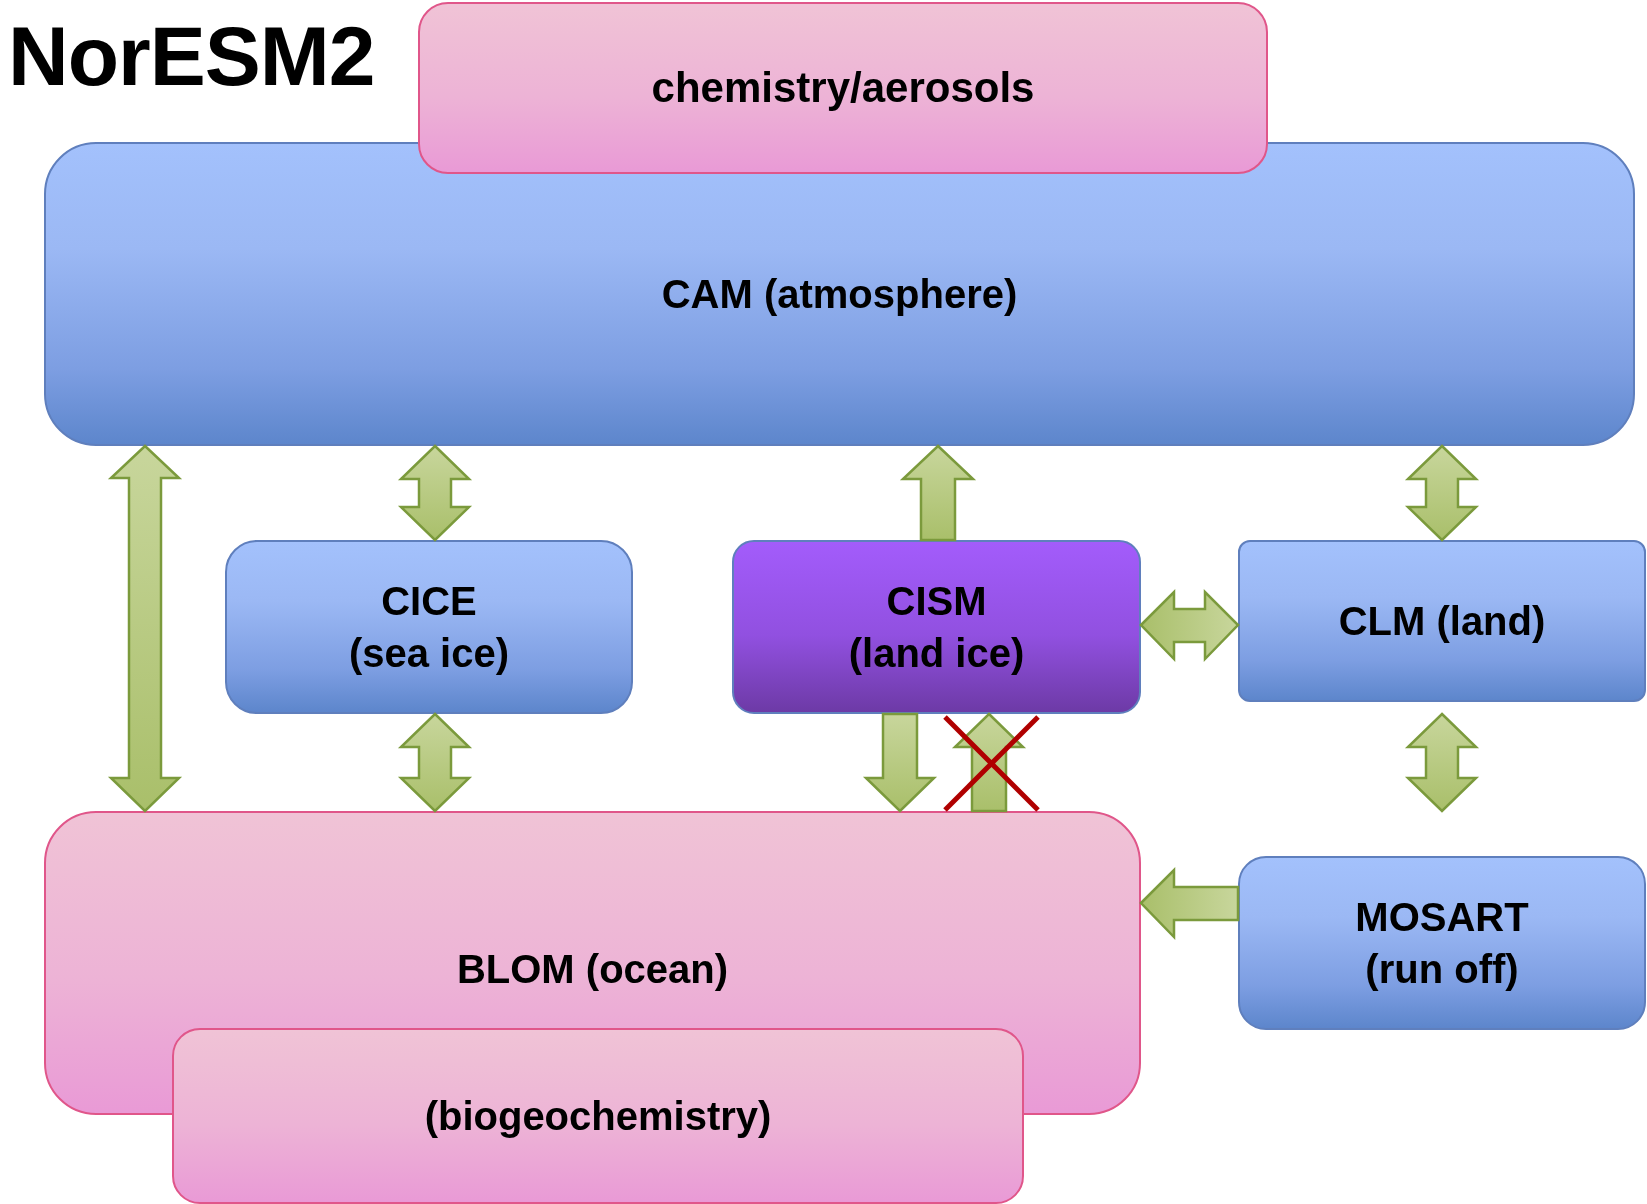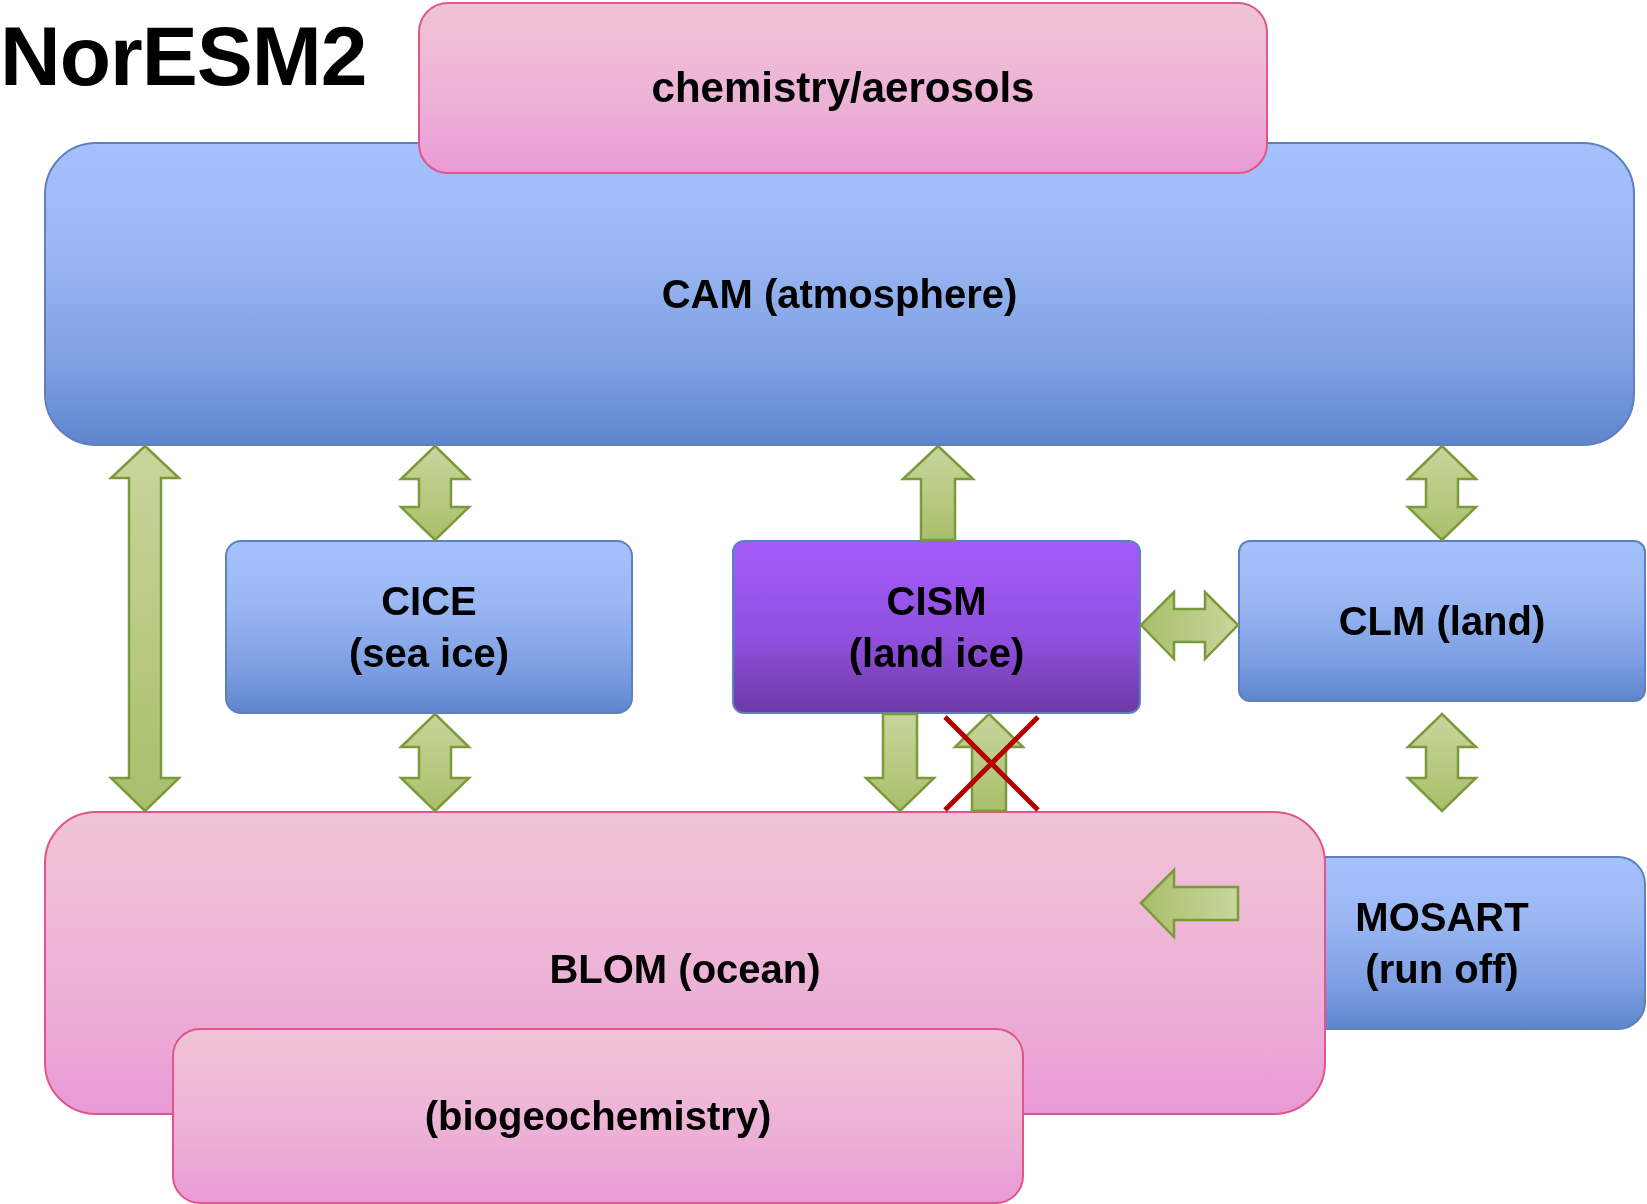--- a/index.html
+++ b/index.html
@@ -1,36 +1,36 @@
 <!DOCTYPE html>
 <html><head>
 <meta charset="utf-8">
 <style>
   html, body { margin: 0; padding: 0; background: #ffffff; }
   body { width: 1647px; height: 1204px; position: relative; overflow: hidden;
          font-family: "Liberation Sans", sans-serif; }
   .title { position: absolute; left: 0; top: 6px; font-size: 84px; font-weight: bold;
-           color: #000; letter-spacing: -1px; line-height: 100px; }
+           color: #000; letter-spacing: -1px; line-height: 100px; padding-left: 8px; }
   .box { position: absolute; box-sizing: border-box; display: flex; align-items: center;
          justify-content: center; text-align: center; font-weight: bold; color: #000;
          font-size: 40px; line-height: 1.3; }
   .box span { display: block; text-align: center; }
   .blue { background: linear-gradient(to bottom, #a3c1fc 0%, #9bb8f4 35%, #7d9ee2 75%, #5d86cc 100%);
           border: 2px solid #5f7fbd; }
   .pink { background: linear-gradient(to bottom, #f0c3d6 0%, #edb3d6 55%, #e99ad6 100%);
           border: 2px solid #e0568a; }
   .purple { background: linear-gradient(to bottom, #a35cfb 0%, #9150e0 55%, #6d3aa6 100%);
             border: 2px solid #5f7fbd; }
   #cam { left: 44px; top: 142px; width: 1591px; height: 304px; border-radius: 52px; }
   #chem { left: 418px; top: 2px; width: 850px; height: 172px; border-radius: 30px; font-size: 42px; }
-  #cice { left: 225px; top: 540px; width: 408px; height: 174px; border-radius: 16px; }
-  #cism { left: 732px; top: 540px; width: 409px; height: 174px; border-radius: 12px; }
+  #cice { left: 225px; top: 540px; width: 408px; height: 174px; border-radius: 32px; }
+  #cism { left: 732px; top: 540px; width: 409px; height: 174px; border-radius: 22px; }
   #clm  { left: 1238px; top: 540px; width: 408px; height: 162px; border-radius: 12px; }
   #mosart { left: 1238px; top: 811px; width: 408px; height: 174px; border-radius: 28px; margin-top: 45px; }
-  #blom { left: 44px; top: 811px; width: 1282px; height: 304px; border-radius: 52px;
+  #blom { left: 44px; top: 811px; width: 1097px; height: 304px; border-radius: 52px;
           align-items: flex-start; padding-top: 130px; }
   #ihamocc { left: 172px; top: 1028px; width: 852px; height: 176px; border-radius: 28px; }
   svg.overlay { position: absolute; left: 0; top: 0; width: 1647px; height: 1204px; pointer-events: none; }
 </style>
 </head>
 <body>
 
 <div class="title">NorESM2</div>
 
 <div id="cam" class="box blue">

